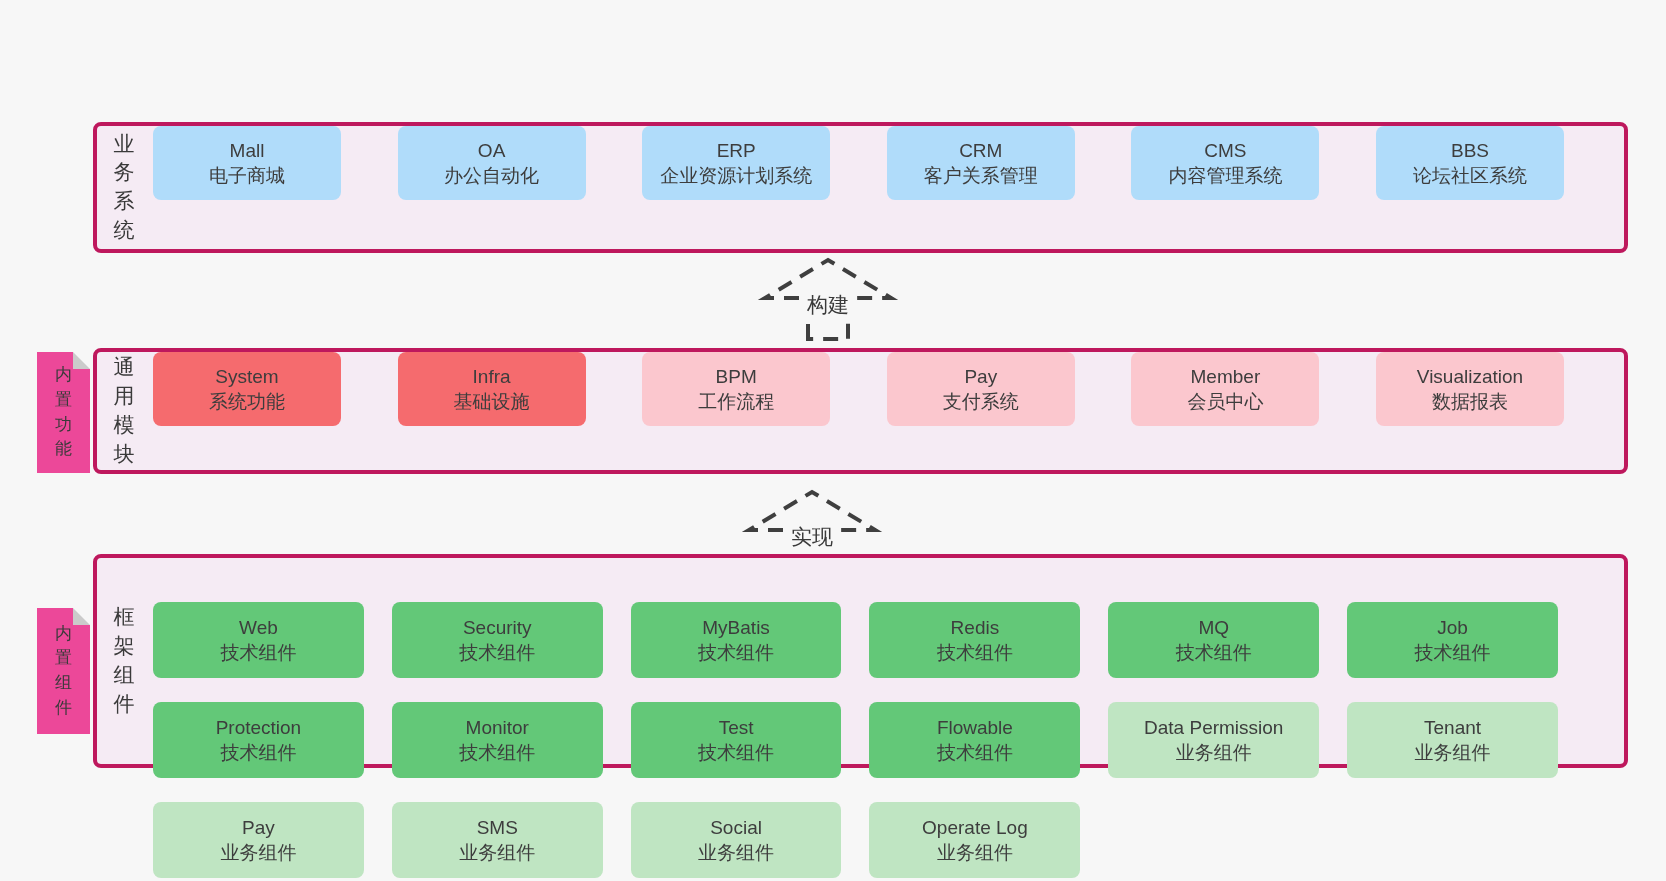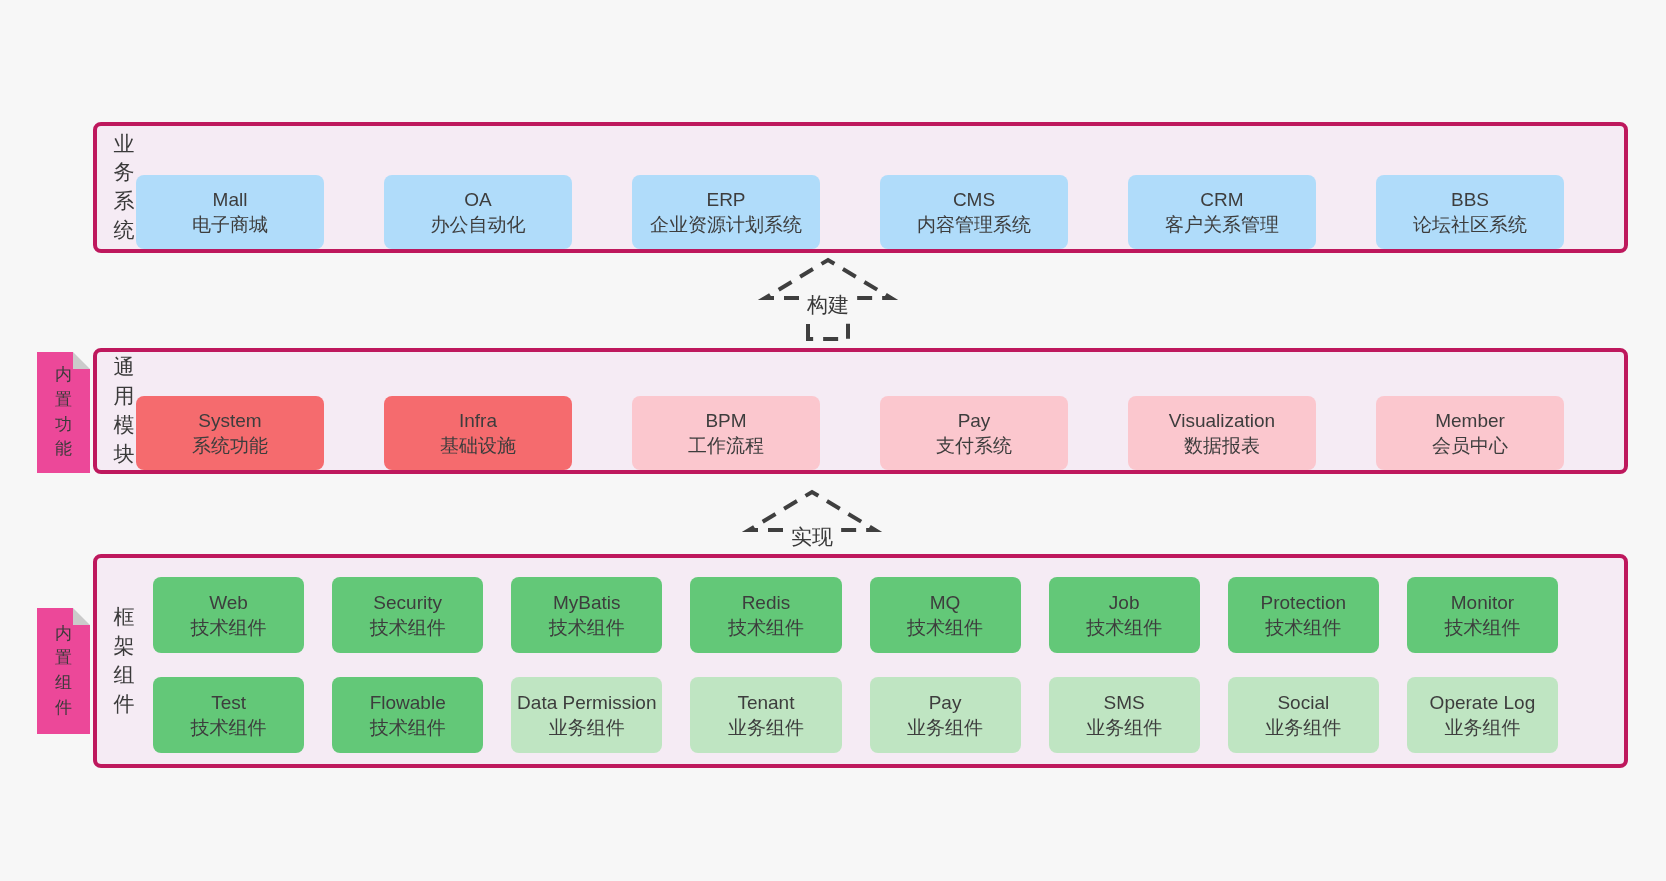--- a/index.html
+++ b/index.html
@@ -29,28 +29,29 @@
     position:absolute;left:15px;top:50%;
     transform:translateY(-50%);
     width:1.15em;
     font-size:21px;line-height:1.38;
     word-break:break-all;text-align:center;
     color:#3a3a3a;
   }
 
   .band-row{
     position:absolute;inset:0;box-sizing:border-box;
-    display:flex;align-items:flex-end;justify-content:space-between;
-    padding:0 60px 0 39px;
+    display:flex;align-items:flex-start;justify-content:space-between;
+    padding:0 60px 0 56px;
   }
   .band-grid{
     position:absolute;inset:0;box-sizing:border-box;
-    display:grid;grid-template-columns:repeat(8,1fr);
+    display:grid;grid-template-columns:repeat(6,1fr);
     gap:24px 28px;
     padding:19px 66px 18px 56px;
+    margin-top:25px;
   }
 
   
   .box{
     display:flex;flex-direction:column;
     align-items:center;justify-content:center;
     text-align:center;
     border-radius:8px;
     font-size:19px;line-height:1.32;
     color:#3d3d3d;
@@ -113,26 +114,26 @@
       </div>
       <div class="box blue">
         <span class="t1">OA</span>
         <span class="t2">办公自动化</span>
       </div>
       <div class="box blue">
         <span class="t1">ERP</span>
         <span class="t2">企业资源计划系统</span>
       </div>
       <div class="box blue">
+        <span class="t1">CRM</span>
+        <span class="t2">客户关系管理</span>
+      </div>
+      <div class="box blue">
         <span class="t1">CMS</span>
         <span class="t2">内容管理系统</span>
-      </div>
-      <div class="box blue">
-        <span class="t1">CRM</span>
-        <span class="t2">客户关系管理</span>
       </div>
       <div class="box blue">
         <span class="t1">BBS</span>
         <span class="t2">论坛社区系统</span>
       </div>
     </div>
   </section>
 
   <div class="arrow arrow-1">
     <svg viewBox="0 0 156 90">
@@ -157,26 +158,26 @@
       </div>
       <div class="box pink">
         <span class="t1">BPM</span>
         <span class="t2">工作流程</span>
       </div>
       <div class="box pink">
         <span class="t1">Pay</span>
         <span class="t2">支付系统</span>
       </div>
       <div class="box pink">
+        <span class="t1">Member</span>
+        <span class="t2">会员中心</span>
+      </div>
+      <div class="box pink">
         <span class="t1">Visualization</span>
         <span class="t2">数据报表</span>
-      </div>
-      <div class="box pink">
-        <span class="t1">Member</span>
-        <span class="t2">会员中心</span>
       </div>
     </div>
   </section>
 
   <div class="arrow arrow-2">
     <svg viewBox="0 0 156 90">
       <path d="M 58 87 L 58 46 L 15 46 L 78 8 L 141 46 L 98 46 L 98 87 Z" fill="none" stroke="#3f3f3f" stroke-width="4" stroke-dasharray="15 10"></path>
     </svg>
     <span class="arrow-label">实现</span>
   </div>

